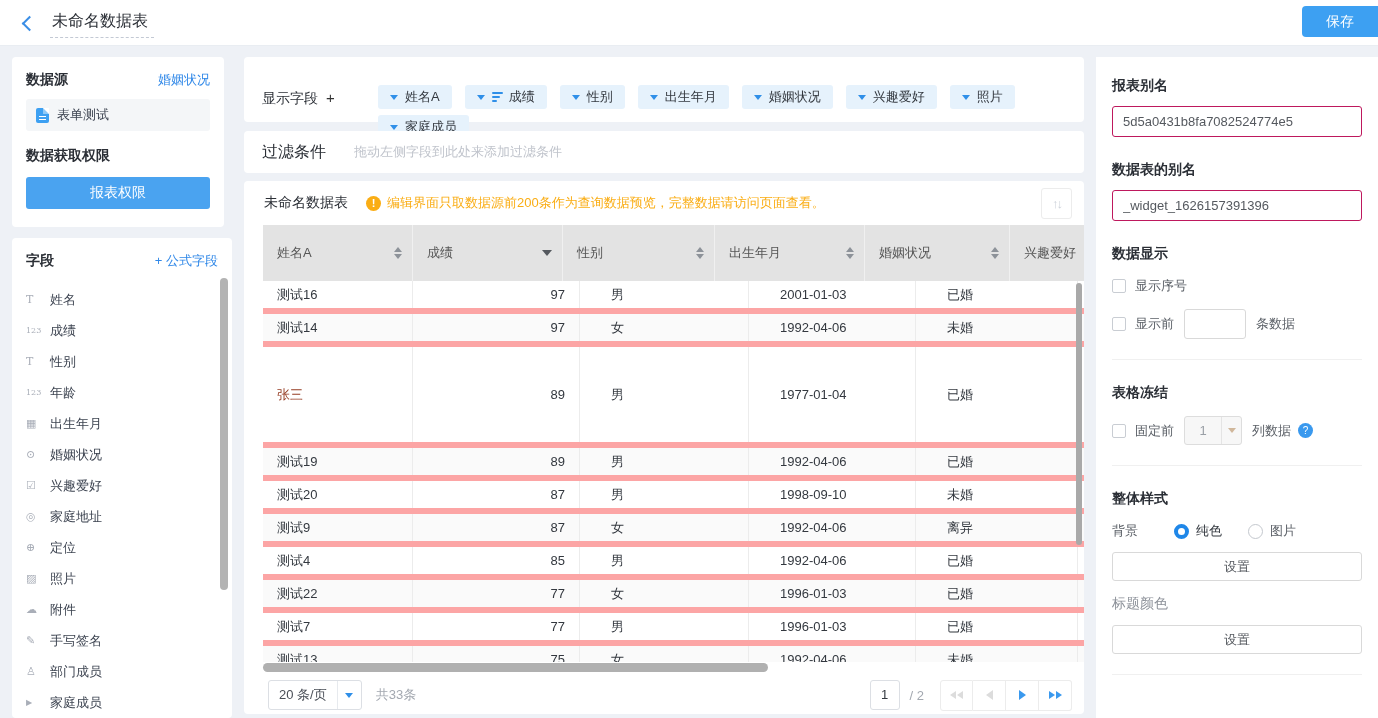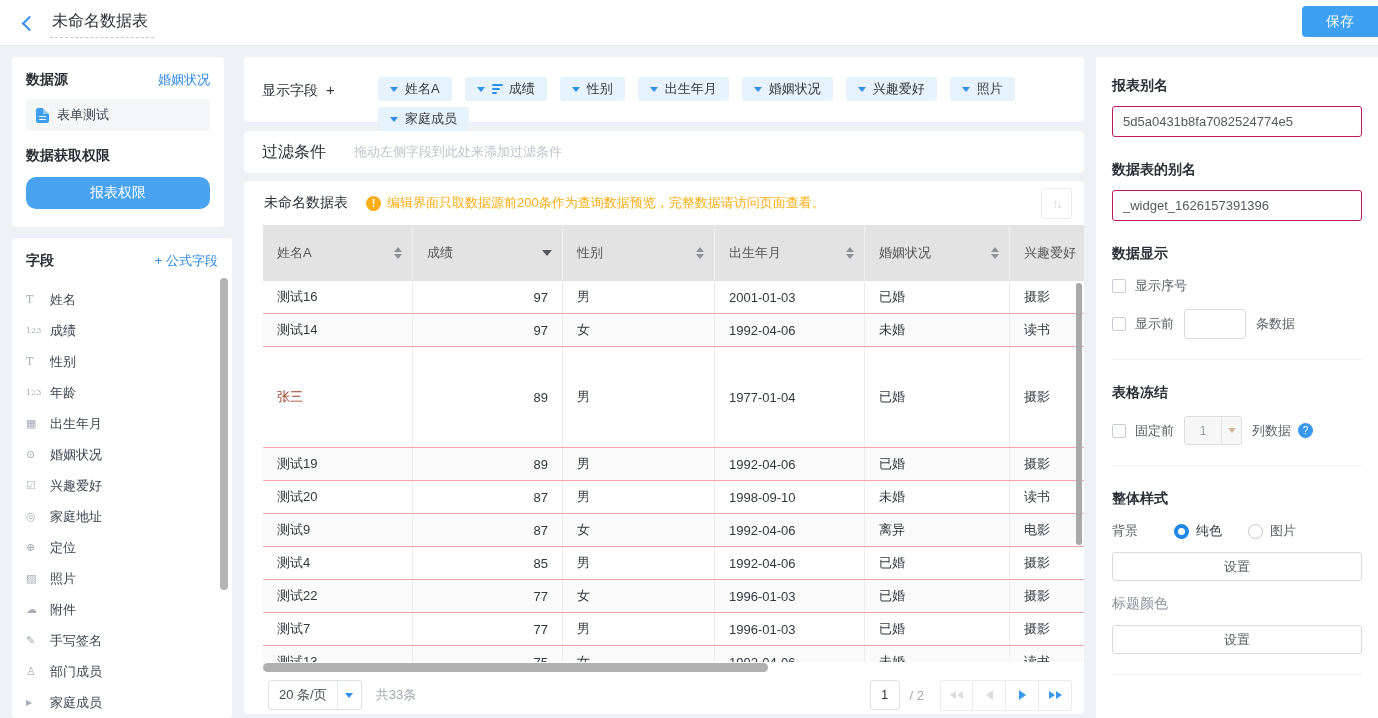--- a/index.html
+++ b/index.html
@@ -17,31 +17,31 @@
   
   .lp1 { top:57px; left:12px; width:212px; height:170px; padding:14px; }
   .lp-head { display:flex; justify-content:space-between; align-items:center; }
   .bold-label { font-size:14px; font-weight:bold; color:#2b2f36; }
   .blue-link { font-size:13px; color:#3088e8; cursor:pointer; }
   .ds-item { margin-top:10px; height:32px; background:#f4f6f8; border-radius:3px; display:flex; align-items:center; padding:0 10px; font-size:13px; color:#3c4350; }
   .file-ic { position:relative; width:13px; height:15px; background:#3da0f2; border-radius:2px; margin-right:8px; }
   .file-ic::after { content:""; position:absolute; left:3px; top:8px; width:7px; height:1.5px; background:#fff; box-shadow:0 3px 0 #fff; }
   .file-ic::before { content:""; position:absolute; right:0; top:0; border:3px solid #fff; border-left-color:#8fc9f7; border-bottom-color:#8fc9f7; }
   .perm-title { margin-top:16px; }
-  .perm-btn { margin-top:12px; width:100%; height:32px; background:#4aa3f0; border:none; border-radius:10px; color:#fff; font-size:14px; cursor:pointer; }
+  .perm-btn { margin-top:12px; width:100%; height:32px; background:#4aa3f0; border:none; border-radius:3px; color:#fff; font-size:14px; cursor:pointer; }
 
   .lp2 { top:238px; left:12px; width:220px; height:480px; padding:14px; }
   .field-list { margin-top:14px; }
   .field-item { display:flex; align-items:center; height:31px; cursor:pointer; }
   .ficon { width:24px; font-size:11px; color:#a9aeb8; font-family:"DejaVu Serif",serif; text-align:left; flex-shrink:0; }
   .flabel { font-size:13px; color:#3c4350; }
   .fields-scroll { position:absolute; right:4px; top:40px; width:8px; height:312px; background:#b3b3b3; border-radius:4px; }
 
   
-  .cardA { top:57px; left:244px; width:840px; height:65px; padding:20px 18px; display:flex; }
+  .cardA { top:57px; left:244px; width:840px; height:65px; padding:28px 18px; display:flex; }
   .disp-label { width:116px; padding-top:4px; font-size:14px; color:#2b2f36; flex-shrink:0; }
   .plus { margin-left:8px; font-size:15px; color:#333; }
   .chips { display:flex; flex-wrap:wrap; gap:6px 13px; align-content:flex-start; flex:1; }
   .chip { display:inline-flex; align-items:center; height:24px; padding:0 12px; background:#e6f2fc; border-radius:3px; font-size:13px; color:#33383f; cursor:pointer; }
   .tri-down { width:0; height:0; border-left:4px solid transparent; border-right:4px solid transparent; border-top:5px solid #2f8fe8; margin-right:7px; }
   .sort-lines { display:inline-flex; flex-direction:column; gap:2px; margin-right:6px; }
   .sort-lines i { display:block; height:2px; background:#2f8fe8; border-radius:1px; }
   .sort-lines i:nth-child(1){ width:11px; } .sort-lines i:nth-child(2){ width:8px; } .sort-lines i:nth-child(3){ width:5px; }
 
   .cardB { top:131px; left:244px; width:840px; height:42px; display:flex; align-items:center; padding:0 18px; }
@@ -56,21 +56,21 @@
   .warn-text { font-size:13px; color:#faad14; }
   .sort-box { position:absolute; right:12px; top:7px; width:31px; height:31px; border:1px solid #ececec; border-radius:3px; background:#fff; color:#cdd2da; font-size:13px; text-align:center; line-height:29px; cursor:pointer; letter-spacing:-2px; }
 
   .tbl-wrap { position:absolute; top:44px; left:19px; right:0; height:437px; overflow:hidden; }
   .t-header { display:flex; height:56px; background:#e3e3e3; }
   .th-cell { display:flex; align-items:center; justify-content:space-between; padding:0 10px 0 14px; font-size:13px; color:#555; border-right:1px solid #f0f0f0; flex-shrink:0; cursor:pointer; }
   .sorter { display:inline-flex; flex-direction:column; gap:2px; }
   .sorter .up { width:0; height:0; border-left:4px solid transparent; border-right:4px solid transparent; border-bottom:5px solid #8d9299; }
   .sorter .dn { width:0; height:0; border-left:4px solid transparent; border-right:4px solid transparent; border-top:5px solid #8d9299; }
   .sorter-desc { width:0; height:0; border-left:5px solid transparent; border-right:5px solid transparent; border-top:6px solid #55595f; }
-  .t-body .t-row { display:flex; border-bottom:1px solid #fca5a5; background:#fff; }
+  .t-body .t-row { display:flex; border-bottom:6px solid #fca5a5; background:#fff;gap:17px; }
   .t-body .t-row:nth-child(even) { background:#fafafa; }
   .t-cell { display:flex; align-items:center; padding:0 14px; font-size:13px; color:#33383f; border-right:1px solid #ececec; flex-shrink:0; overflow:hidden; white-space:nowrap; }
   .c1{width:150px;} .c2{width:150px; justify-content:flex-end;} .c3{width:152px;} .c4{width:150px;} .c5{width:145px;} .c6{width:120px; border-right:none;}
   .row-h { height:33px; } .row-tall { height:101px; }
   .red-name { color:#953b22; }
   .v-scroll { position:absolute; right:2px; top:102px; width:6px; height:262px; background:#a9a9a9; border-radius:3px; z-index:5; }
   .h-scroll { position:absolute; left:19px; right:0; top:481px; height:11px; }
   .h-thumb { position:absolute; left:0; top:1px; width:505px; height:9px; background:#b0b0b0; border-radius:5px; }
 
   .pager { position:absolute; left:0; right:0; top:494px; height:40px; display:flex; align-items:center; padding:0 12px; }

